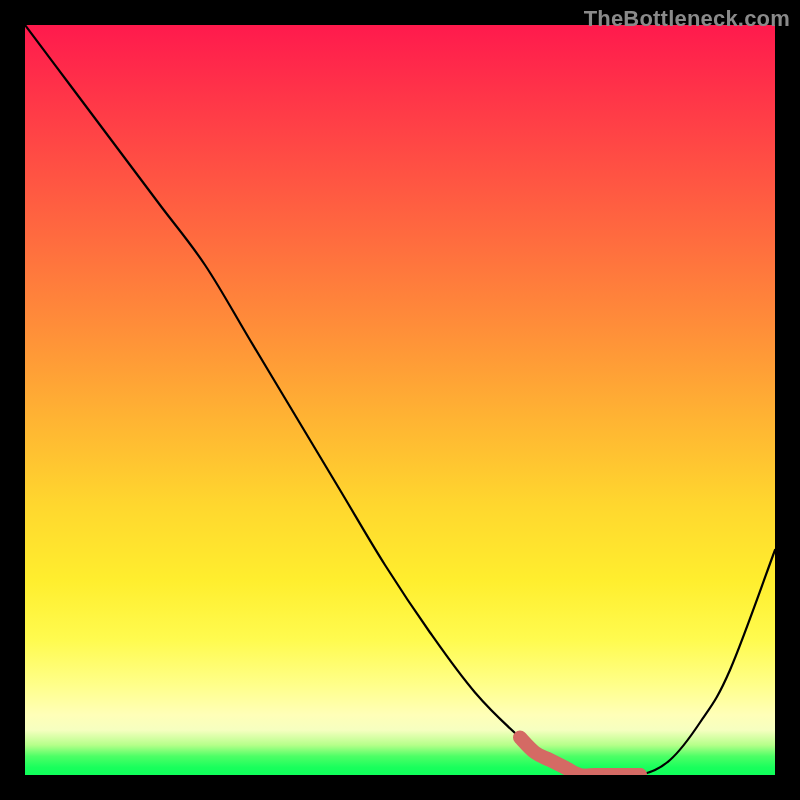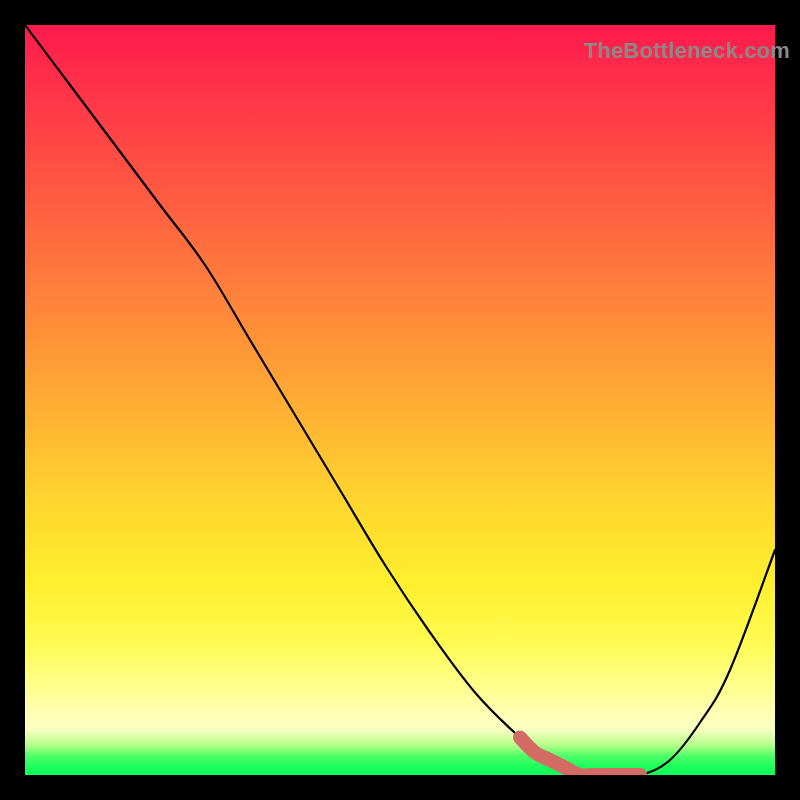--- a/index.html
+++ b/index.html
@@ -18,21 +18,20 @@
   }
   .watermark {
     position: absolute;
     top: 6px;
     right: 10px;
     font-size: 22px;
     font-weight: 600;
     color: #8a8a8a;
     letter-spacing: 0.2px;
     user-select: none;
-    margin-top: 32px;
   }
   
   .plot-frame {
     position: absolute;
     left: 25px;
     top: 25px;
     width: 750px;
     height: 750px;
     outline: 25px solid #000000;
     box-sizing: border-box;

